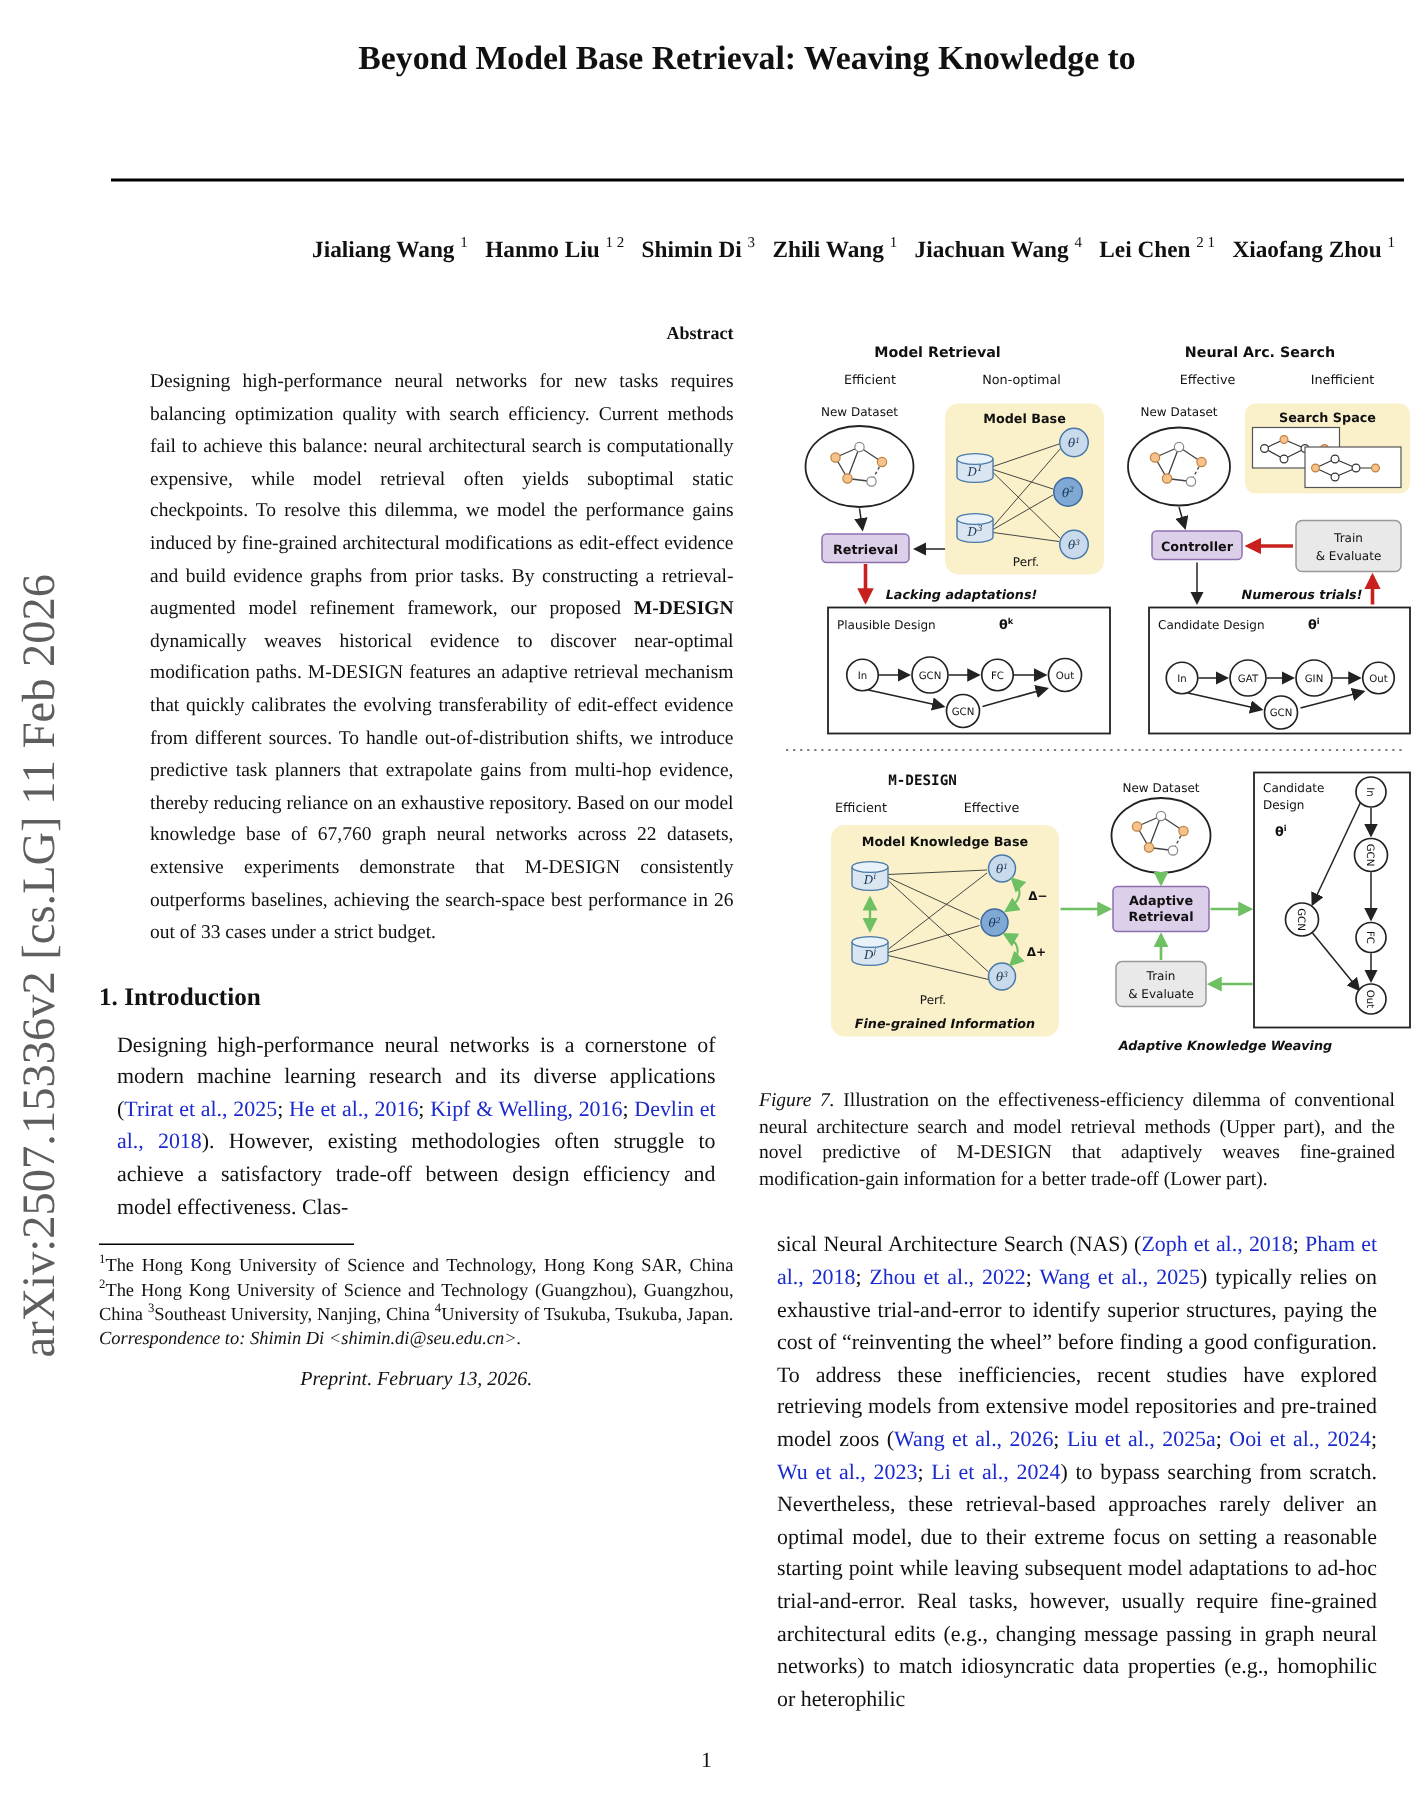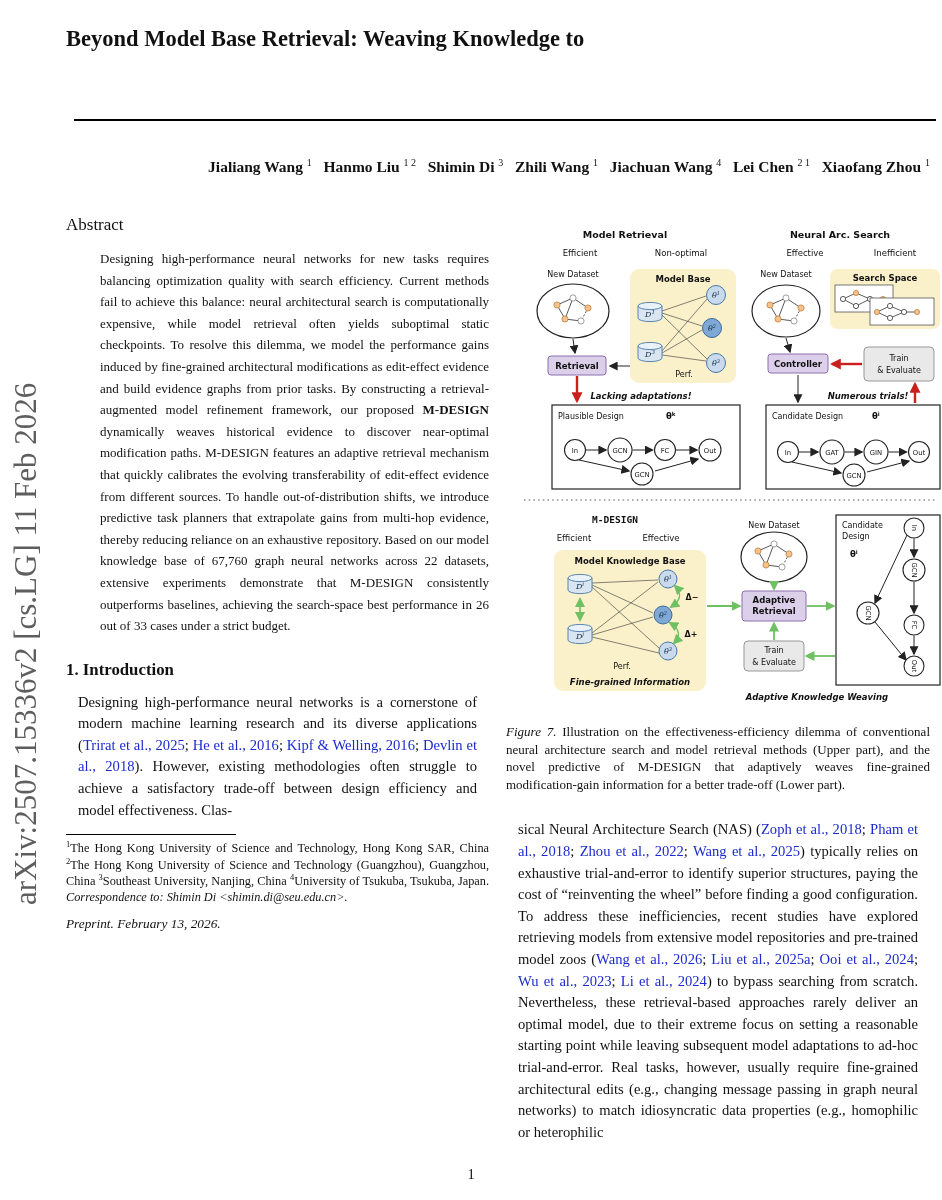--- a/index.html
+++ b/index.html
@@ -2,39 +2,39 @@
 <html><head>
 <meta charset="utf-8">
 <style>
   html,body { margin:0; padding:0; background:#ffffff; }
   .page { position:relative; width:942px; height:1200px; background:#fff; overflow:hidden;
           font-family:"Liberation Serif", serif; color:#111; }
 
   .arxiv-banner { position:absolute; top:905px; left:8px; transform:rotate(-90deg);
                   transform-origin:0 0; white-space:nowrap; font-size:31px; color:#5e5e5e; }
 
-  .title { position:absolute; top:24px; left:66px; width:864px; margin:0; 
+  .title { position:absolute; top:24px; left:66px; width:864px; margin:0; text-align:center;
            font-size:22.5px; line-height:30px; font-weight:bold; }
   .rule { position:absolute; top:119px; left:74px; width:862px; height:2px; background:#000; }
   .authors { position:absolute; top:158px; left:40px; width:890px; text-align:right; font-size:15.5px; }
   .authors sup { font-size:10px; }
 
   .col { position:absolute; width:423px; }
   .col-left  { left:66px;  top:213px; }
   .col-right { left:506px; top:211px; width:424px; }
 
-  .abstract-head { text-align:left; font-size:17px; font-weight:normal; margin:2px 0 13px 0; }
+  .abstract-head { text-align:right; font-size:12px; font-weight:bold; margin:2px 0 13px 0; }
   .abstract { margin:0 0 0 34px; text-align:justify; font-size:13px; line-height:21.6px; }
   .sec-head { font-size:16.8px; font-weight:bold; margin:23px 0 11px 0; }
   .body-par { margin:12px; text-align:justify; font-size:14.6px; line-height:21.6px; }
 
   .footnote-rule { width:170px; height:1px; background:#000; margin-top:13px; }
   .footnote { margin:5px 0 0 0; text-align:justify; font-size:12.3px; line-height:16.4px; }
   .footnote sup { font-size:8.5px; }
-  .preprint { margin:10px 0 12px 0; font-style:italic; font-size:13.3px; }
+  .preprint { margin:10px 0 12px 0; font-style:italic; font-size:13.3px;text-align:center; }
 
   figure { margin:12px; }
   .caption { margin:8px 0 0 0; text-align:justify; font-size:13px; line-height:17.6px; display:block; }
   .body-continued { margin-top:26px; }
 
   .b { font-weight:bold; }
   .i { font-style:italic; }
   .cite { color:#1b2acc; }
   sup { line-height:0; }
 

